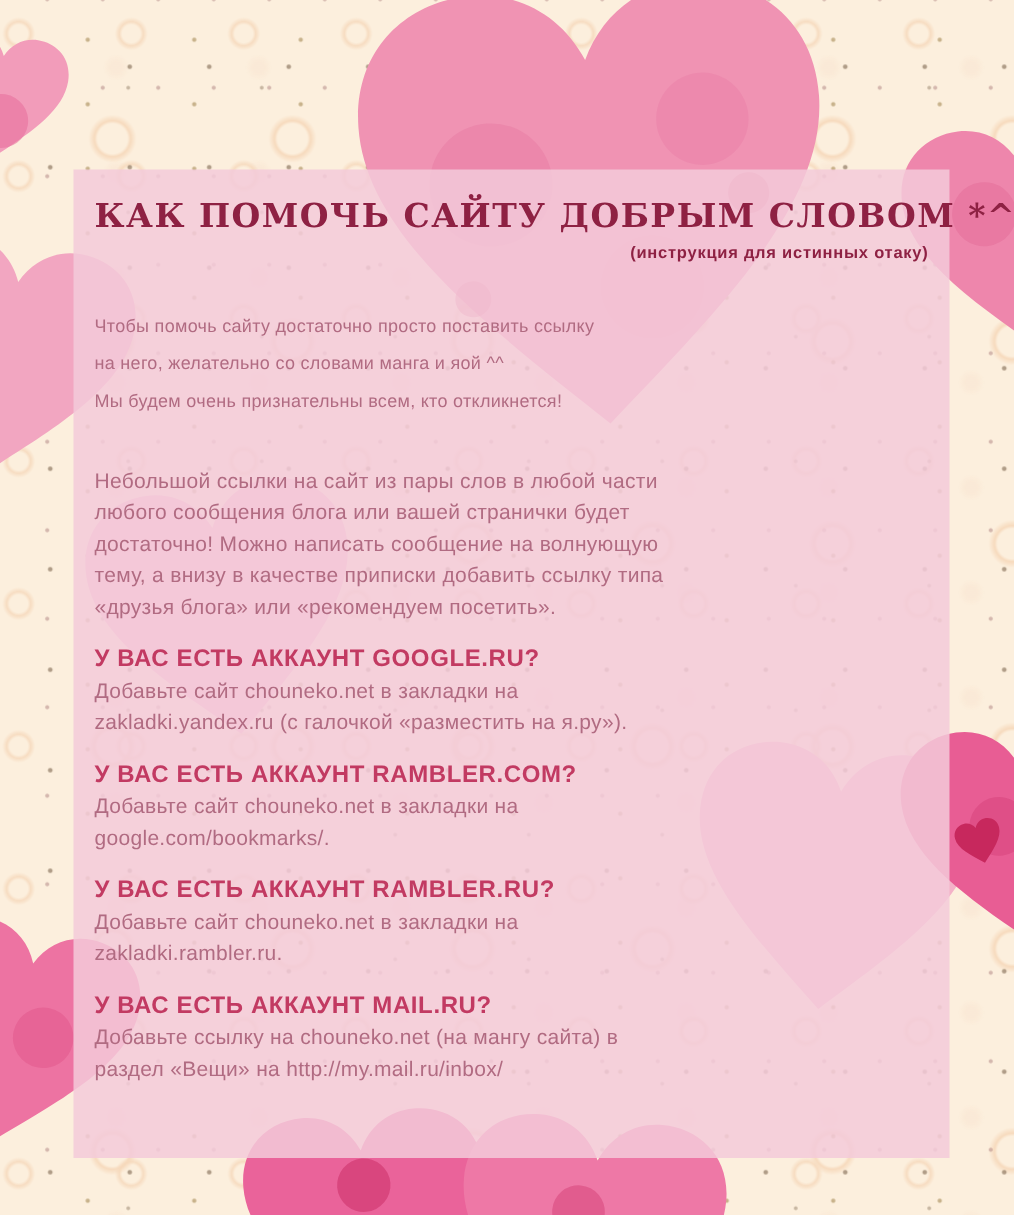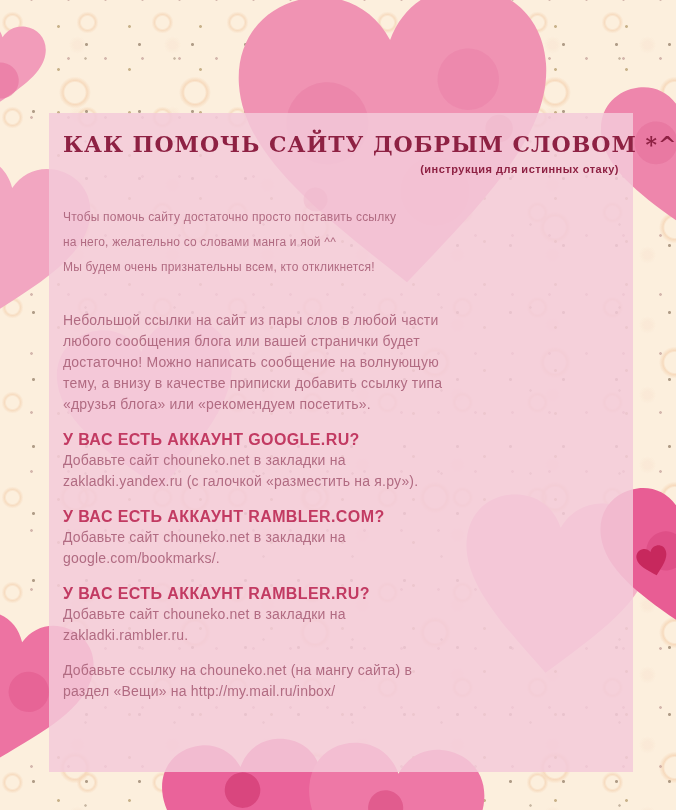--- a/index.html
+++ b/index.html
@@ -165,18 +165,19 @@
 google.com/bookmarks/.</p>
     </div>
 
     <div class="section">
       <h2 class="sec-head">У ВАС ЕСТЬ АККАУНТ RAMBLER.RU?</h2>
       <p class="sec-body">Добавьте сайт chouneko.net в закладки на
 zakladki.rambler.ru.</p>
     </div>
 
     <div class="section">
+      <h2 class="sec-head">У ВАС ЕСТЬ АККАУНТ MAIL.RU?</h2>
       <p class="sec-body">Добавьте ссылку на chouneko.net (на мангу сайта) в
 раздел «Вещи»  на http://my.mail.ru/inbox/</p>
     </div>
 
   </div>
 </div>
 
 </body></html>

